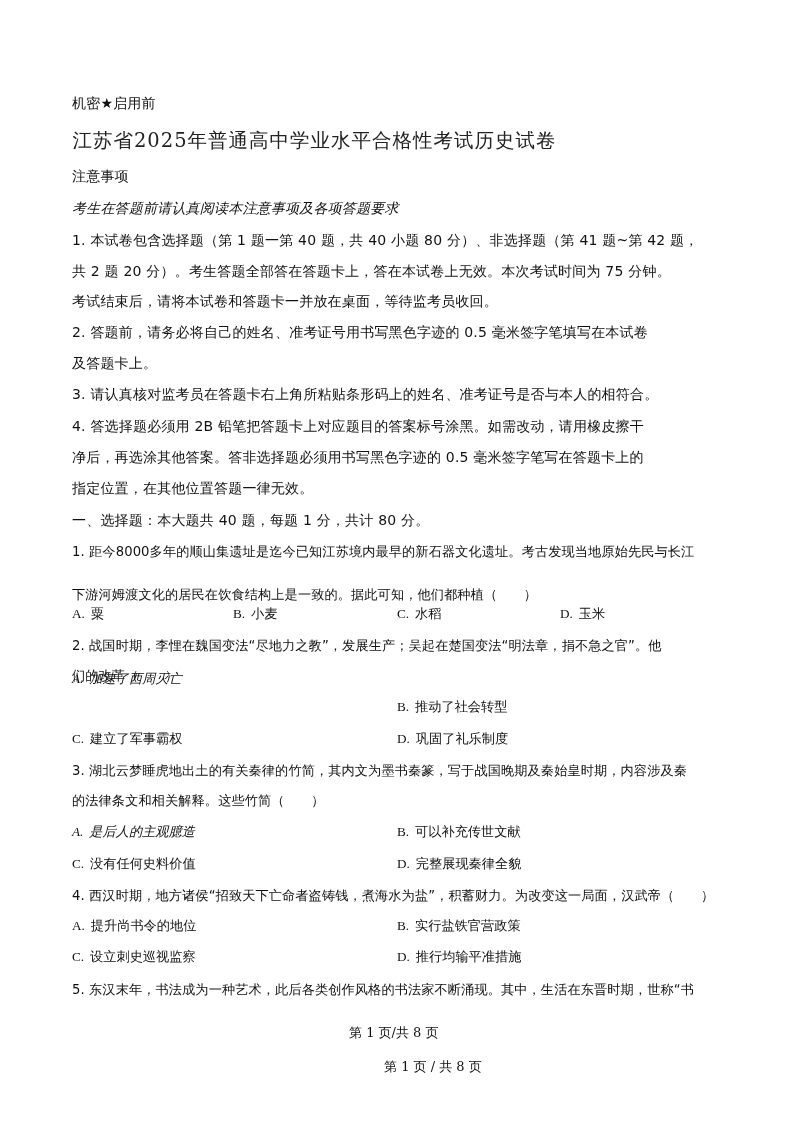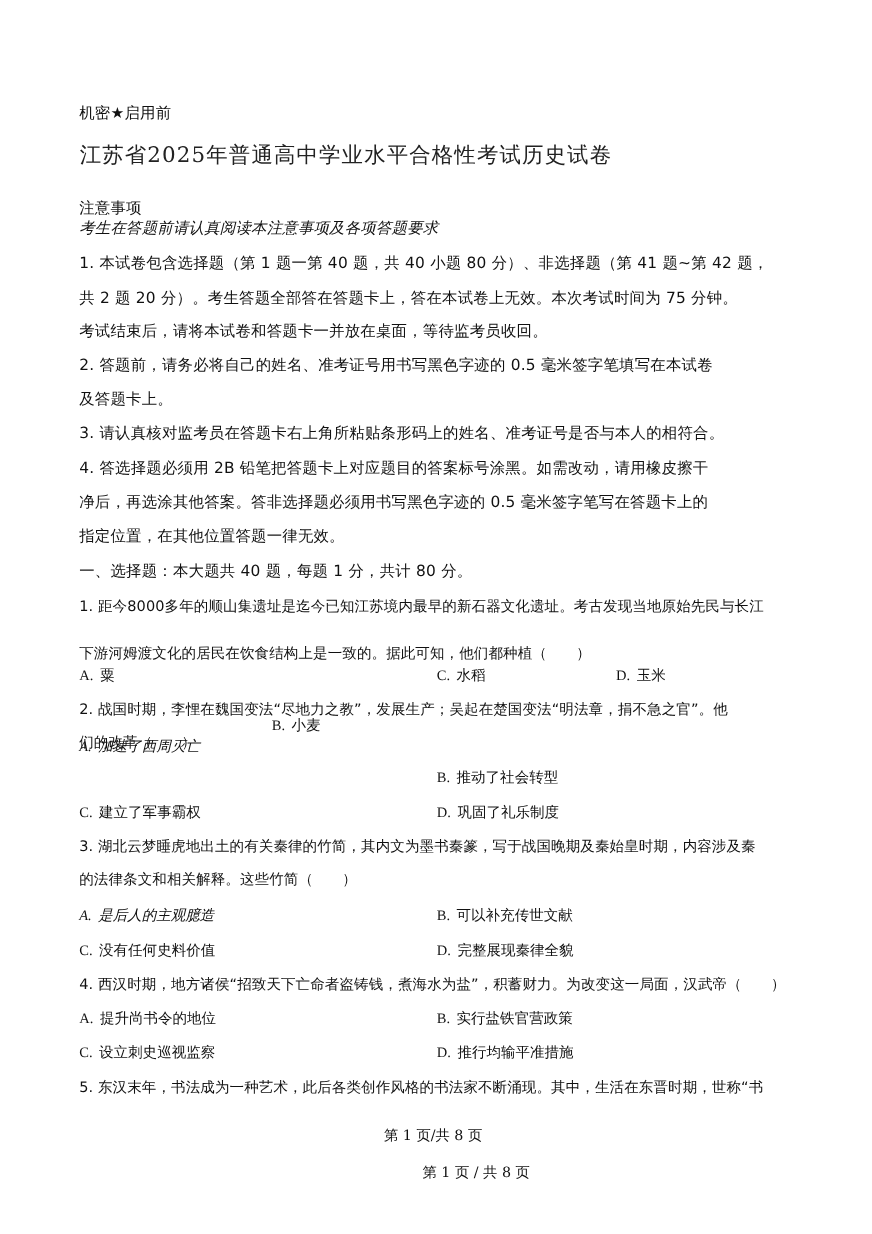--- a/index.html
+++ b/index.html
@@ -26,21 +26,21 @@
   }
 </style>
 </head>
 <body>
 
 <div>
 
   <div class="line" style="top:94px;">机密★启用前</div>
   <div class="title">江苏省2025年普通高中学业水平合格性考试历史试卷</div>
 
-  <div class="line" style="top:181px;">注意事项</div>
+  <div class="line" style="top:167px;">注意事项</div>
   <div class="line" style="top:199px;font-style:italic;">考生在答题前请认真阅读本注意事项及各项答题要求</div>
 
   <div>
     <div class="line" style="top:231px;">1.  本试卷包含选择题（第 1 题一第 40 题，共 40 小题 80 分）、非选择题（第 41 题~第 42 题，</div>
     <div class="line" style="top:262px;">共 2 题 20 分）。考生答题全部答在答题卡上，答在本试卷上无效。本次考试时间为 75 分钟。</div>
     <div class="line" style="top:292px;">考试结束后，请将本试卷和答题卡一并放在桌面，等待监考员收回。</div>
   </div>
   <div>
     <div class="line" style="top:323px;">2.  答题前，请务必将自己的姓名、准考证号用书写黑色字迹的 0.5 毫米签字笔填写在本试卷</div>
     <div class="line" style="top:354px;">及答题卡上。</div>
@@ -53,21 +53,21 @@
     <div class="line" style="top:448px;">净后，再选涂其他答案。答非选择题必须用书写黑色字迹的 0.5 毫米签字笔写在答题卡上的</div>
     <div class="line" style="top:479px;text-align:center;">指定位置，在其他位置答题一律无效。</div>
   </div>
 
   <div class="line" style="top:511px;">一、选择题：本大题共 40 题，每题 1 分，共计 80 分。</div>
 
   <div>
     <div class="line small" style="top:543px;">1. 距今8000多年的顺山集遗址是迄今已知江苏境内最早的新石器文化遗址。考古发现当地原始先民与长江</div>
     <div class="line small" style="top:586px;">下游河姆渡文化的居民在饮食结构上是一致的。据此可知，他们都种植（　　）</div>
     <div class="opt" style="left:72px; top:605px;"><span class="optlabel">A.</span><span>粟</span></div>
-    <div class="opt" style="left:247px; top:605px;margin-top:46px;"><span class="optlabel">B.</span><span>小麦</span></div>
+    <div class="opt" style="left:233px; top:605px;"><span class="optlabel">B.</span><span>小麦</span></div>
     <div class="opt" style="left:397px; top:605px;"><span class="optlabel">C.</span><span>水稻</span></div>
     <div class="opt" style="left:560px; top:605px;"><span class="optlabel">D.</span><span>玉米</span></div>
   </div>
 
   <div>
     <div class="line small" style="top:637px;">2. 战国时期，李悝在魏国变法“尽地力之教”，发展生产；吴起在楚国变法“明法章，捐不急之官”。他</div>
     <div class="line small" style="top:667px;">们的改革（　　）</div>
     <div class="opt" style="left:72px; top:670px;font-style:italic;"><span class="optlabel">A.</span><span>加速了西周灭亡</span></div>
     <div class="opt" style="left:397px; top:698px;"><span class="optlabel">B.</span><span>推动了社会转型</span></div>
     <div class="opt" style="left:72px; top:730px;"><span class="optlabel">C.</span><span>建立了军事霸权</span></div>

